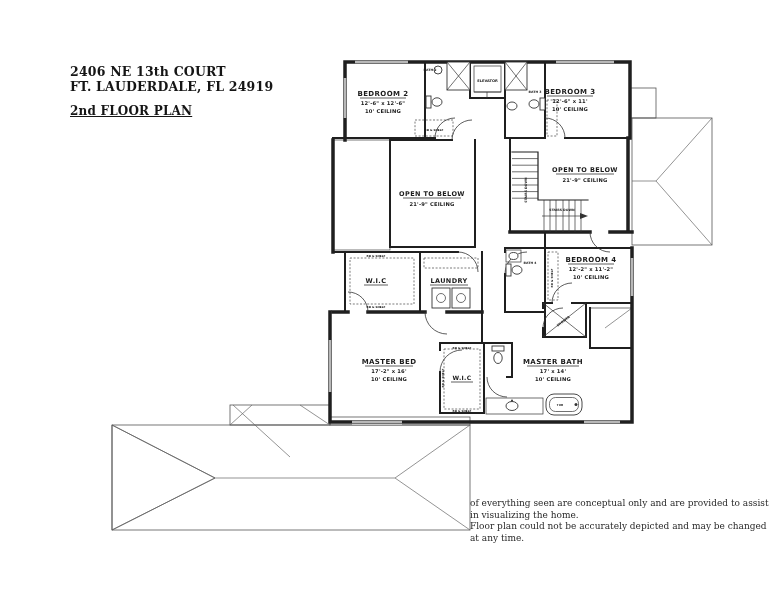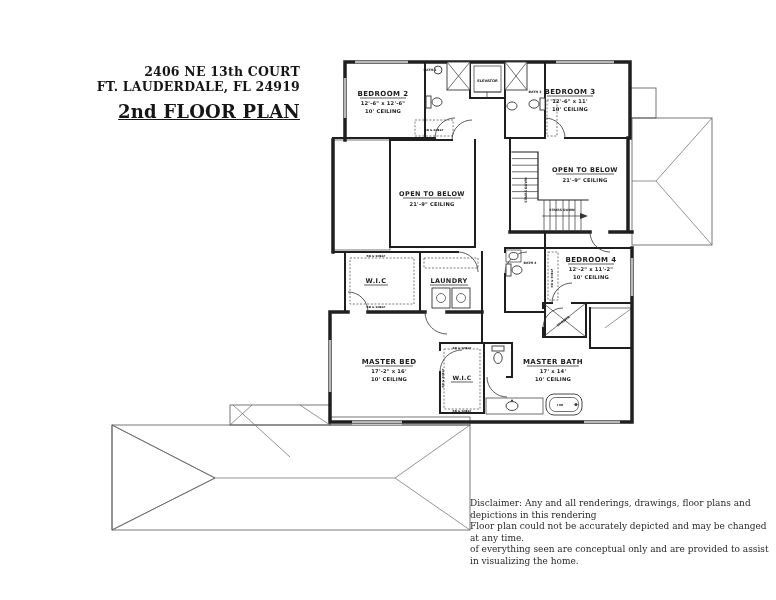--- a/index.html
+++ b/index.html
@@ -1,23 +1,23 @@
 <!DOCTYPE html>
 <html><head>
 <meta charset="utf-8">
 <style>
   html,body{margin:0;padding:0;background:#fff;}
   #stage{position:relative;width:776px;height:600px;background:#ffffff;overflow:hidden;
          font-family:"DejaVu Sans",sans-serif;}
   #plan-svg{position:absolute;left:0;top:0;}
   
-  #title-block{position:absolute;left:70px;top:64px;width:230px;text-align:right;
+  #title-block{position:absolute;left:70px;top:64px;width:230px;text-align:left;
                font-family:"DejaVu Serif",serif;font-weight:bold;color:#151515;
                font-size:12.5px;line-height:15px;letter-spacing:.2px;}
-  #plan-name{display:inline-block;margin-top:10px;text-decoration:underline;font-size:18px;}
+  #plan-name{display:inline-block;margin-top:10px;text-decoration:underline;font-size:12px;}
   
   #disclaimer{position:absolute;left:470px;top:498px;width:303px;
               font-family:"DejaVu Serif",serif;font-size:9px;line-height:11.5px;color:#2a2a2a;}
   
   text{font-family:"DejaVu Sans",sans-serif;fill:#1b1b1b;font-weight:bold;}
   .s7{font-size:7px;letter-spacing:.4px;}
   .s65{font-size:6.5px;letter-spacing:.4px;}
   .s6{font-size:6px;letter-spacing:.3px;}
   .s52{font-size:5.2px;letter-spacing:.2px;}
   .s36{font-size:3.6px;}
@@ -301,18 +301,17 @@
       <text class="s28" x="376" y="307.5" text-anchor="middle">RD &amp; SHELF</text>
       <text class="s28" x="462" y="348.5" text-anchor="middle">RD &amp; SHELF</text>
       <text class="s28" x="462" y="411.5" text-anchor="middle">RD &amp; SHELF</text>
       <text class="s28" transform="translate(444,378) rotate(-90)" text-anchor="middle">RD &amp; SHELF</text>
       <text class="s28" x="434" y="130.5" text-anchor="middle">RD &amp; SHELF</text>
       <text class="s28" transform="translate(553,278) rotate(-90)" text-anchor="middle">RD &amp; SHELF</text>
     </g>
   </svg>
 
   <div id="disclaimer">
-    <div>Disclaimer: Any and all renderings, drawings, floor plans and depictions in this rendering</div>
+    <div>of everything seen are conceptual only and are provided to assist in visualizing the home.</div>
     <div>Floor plan could not be accurately depicted and may be changed at any time.</div>
-    <div>of everything seen are conceptual only and are provided to assist in visualizing the home.</div>
   </div>
 
 </div>
 
 </body></html>

